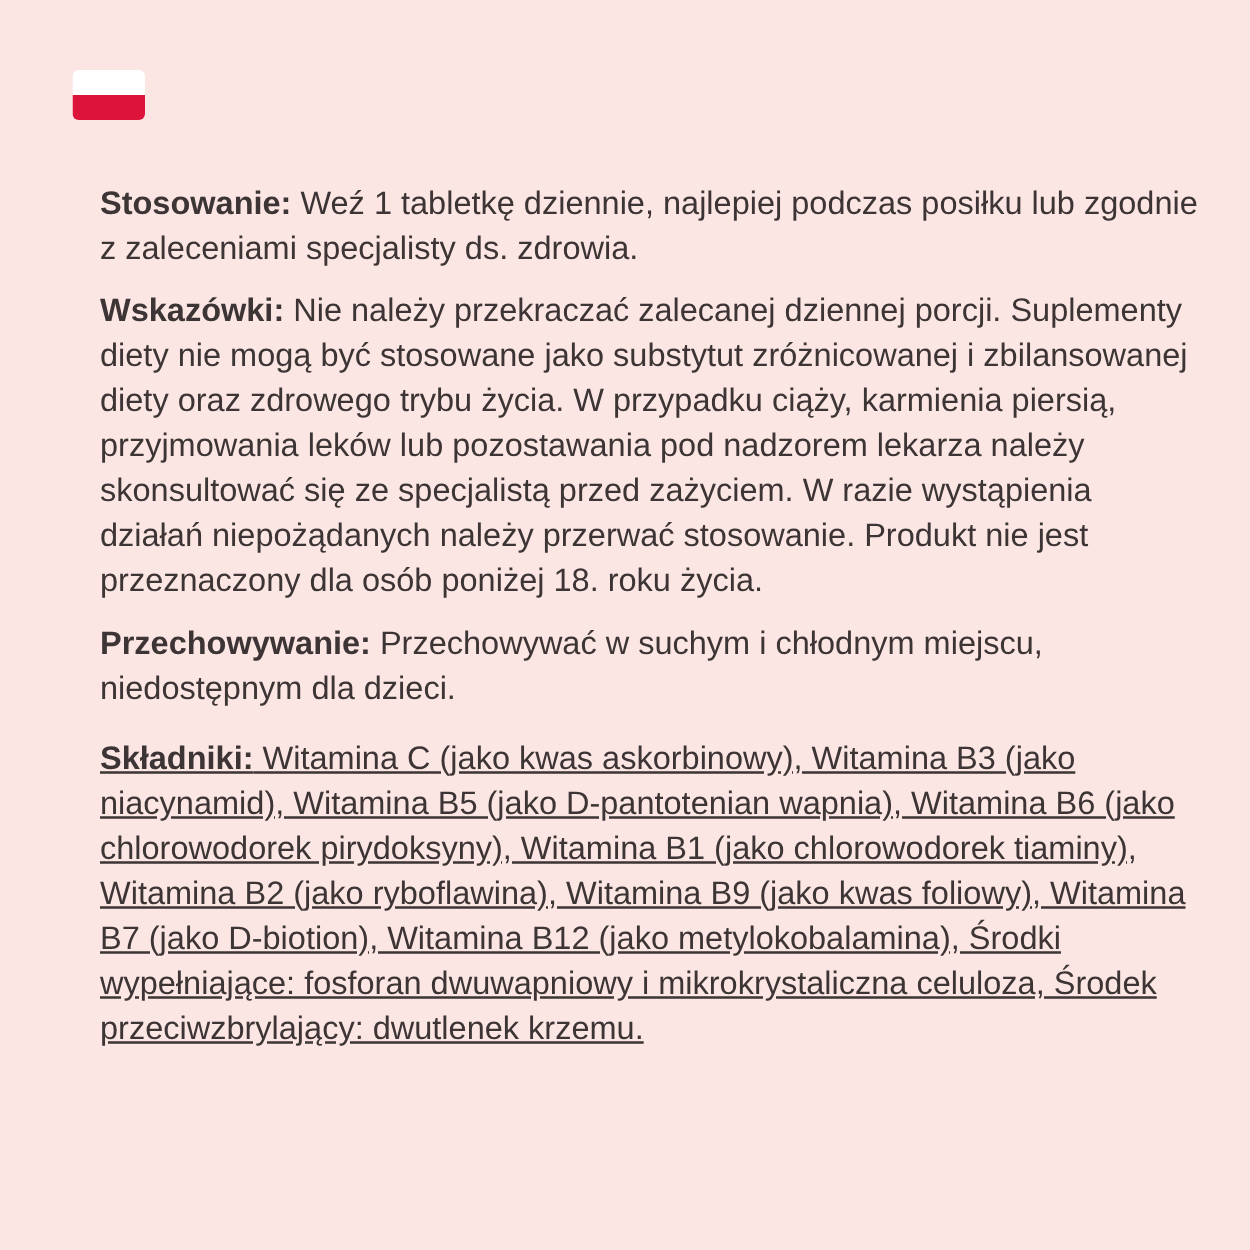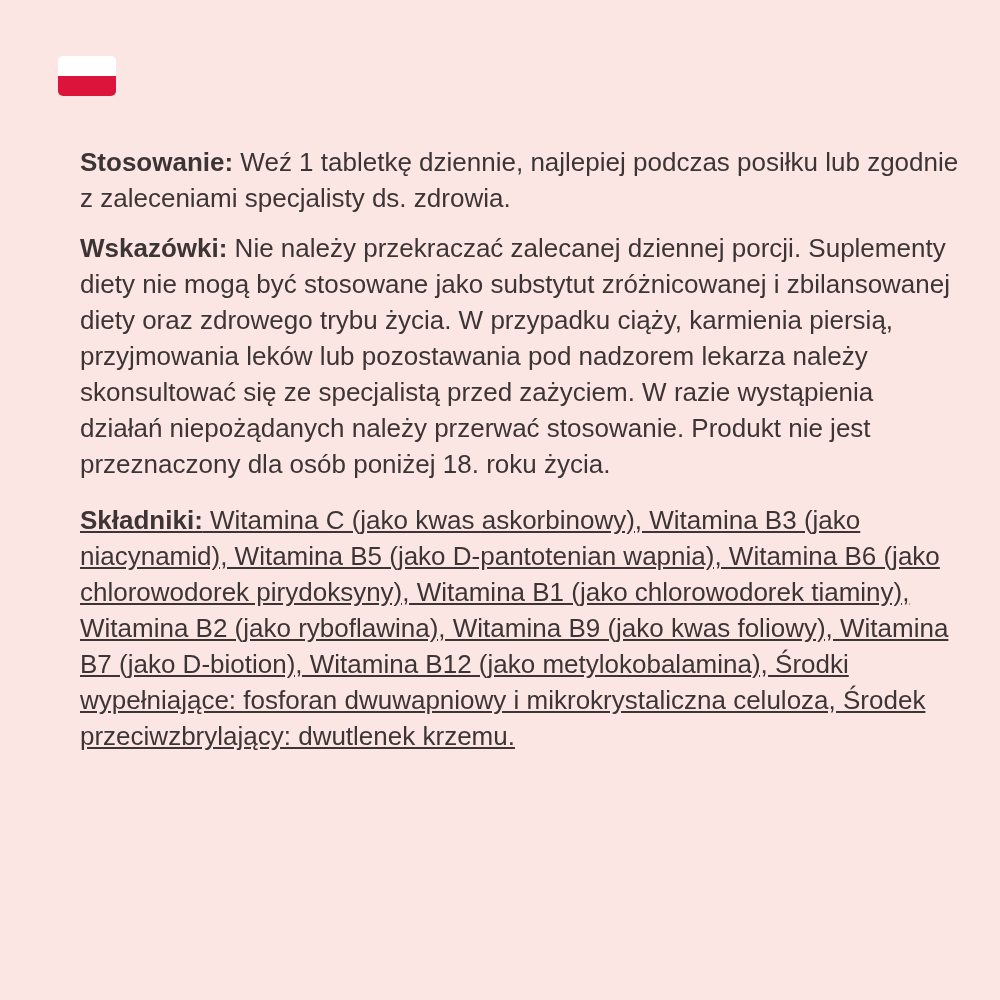--- a/index.html
+++ b/index.html
@@ -66,14 +66,15 @@
 <div class="header">
   <div class="flag">
     <div class="white"></div>
     <div class="red"></div>
   </div>
 </div>
 
 <div class="content">
   <p class="section"><span class="label">Stosowanie:</span><span> Weź 1 tabletkę dziennie, najlepiej podczas posiłku lub zgodnie z zaleceniami specjalisty ds. zdrowia.</span></p>
   <p class="section"><span class="label">Wskazówki:</span><span> Nie należy przekraczać zalecanej dziennej porcji. Suplementy diety nie mogą być stosowane jako substytut zróżnicowanej i zbilansowanej diety oraz zdrowego trybu życia. W przypadku ciąży, karmienia piersią, przyjmowania leków lub pozostawania pod nadzorem lekarza należy skonsultować się ze specjalistą przed zażyciem. W razie wystąpienia działań niepożądanych należy przerwać stosowanie. Produkt nie jest przeznaczony dla osób poniżej 18. roku życia.</span></p>
+  <p class="section"><span class="label">Przechowywanie:</span><span> Przechowywać w suchym i chłodnym miejscu, niedostępnym dla dzieci.</span></p>
   <p class="section ingredients"><span class="label">Składniki:</span><span> Witamina C (jako kwas askorbinowy), Witamina B3 (jako niacynamid), Witamina B5 (jako D-pantotenian wapnia), Witamina B6 (jako chlorowodorek pirydoksyny), Witamina B1 (jako chlorowodorek tiaminy), Witamina B2 (jako ryboflawina), Witamina B9 (jako kwas foliowy), Witamina B7 (jako D-biotion), Witamina B12 (jako metylokobalamina), Środki wypełniające: fosforan dwuwapniowy i mikrokrystaliczna celuloza, Środek przeciwzbrylający: dwutlenek krzemu.</span></p>
 </div>
 
 </body></html>

